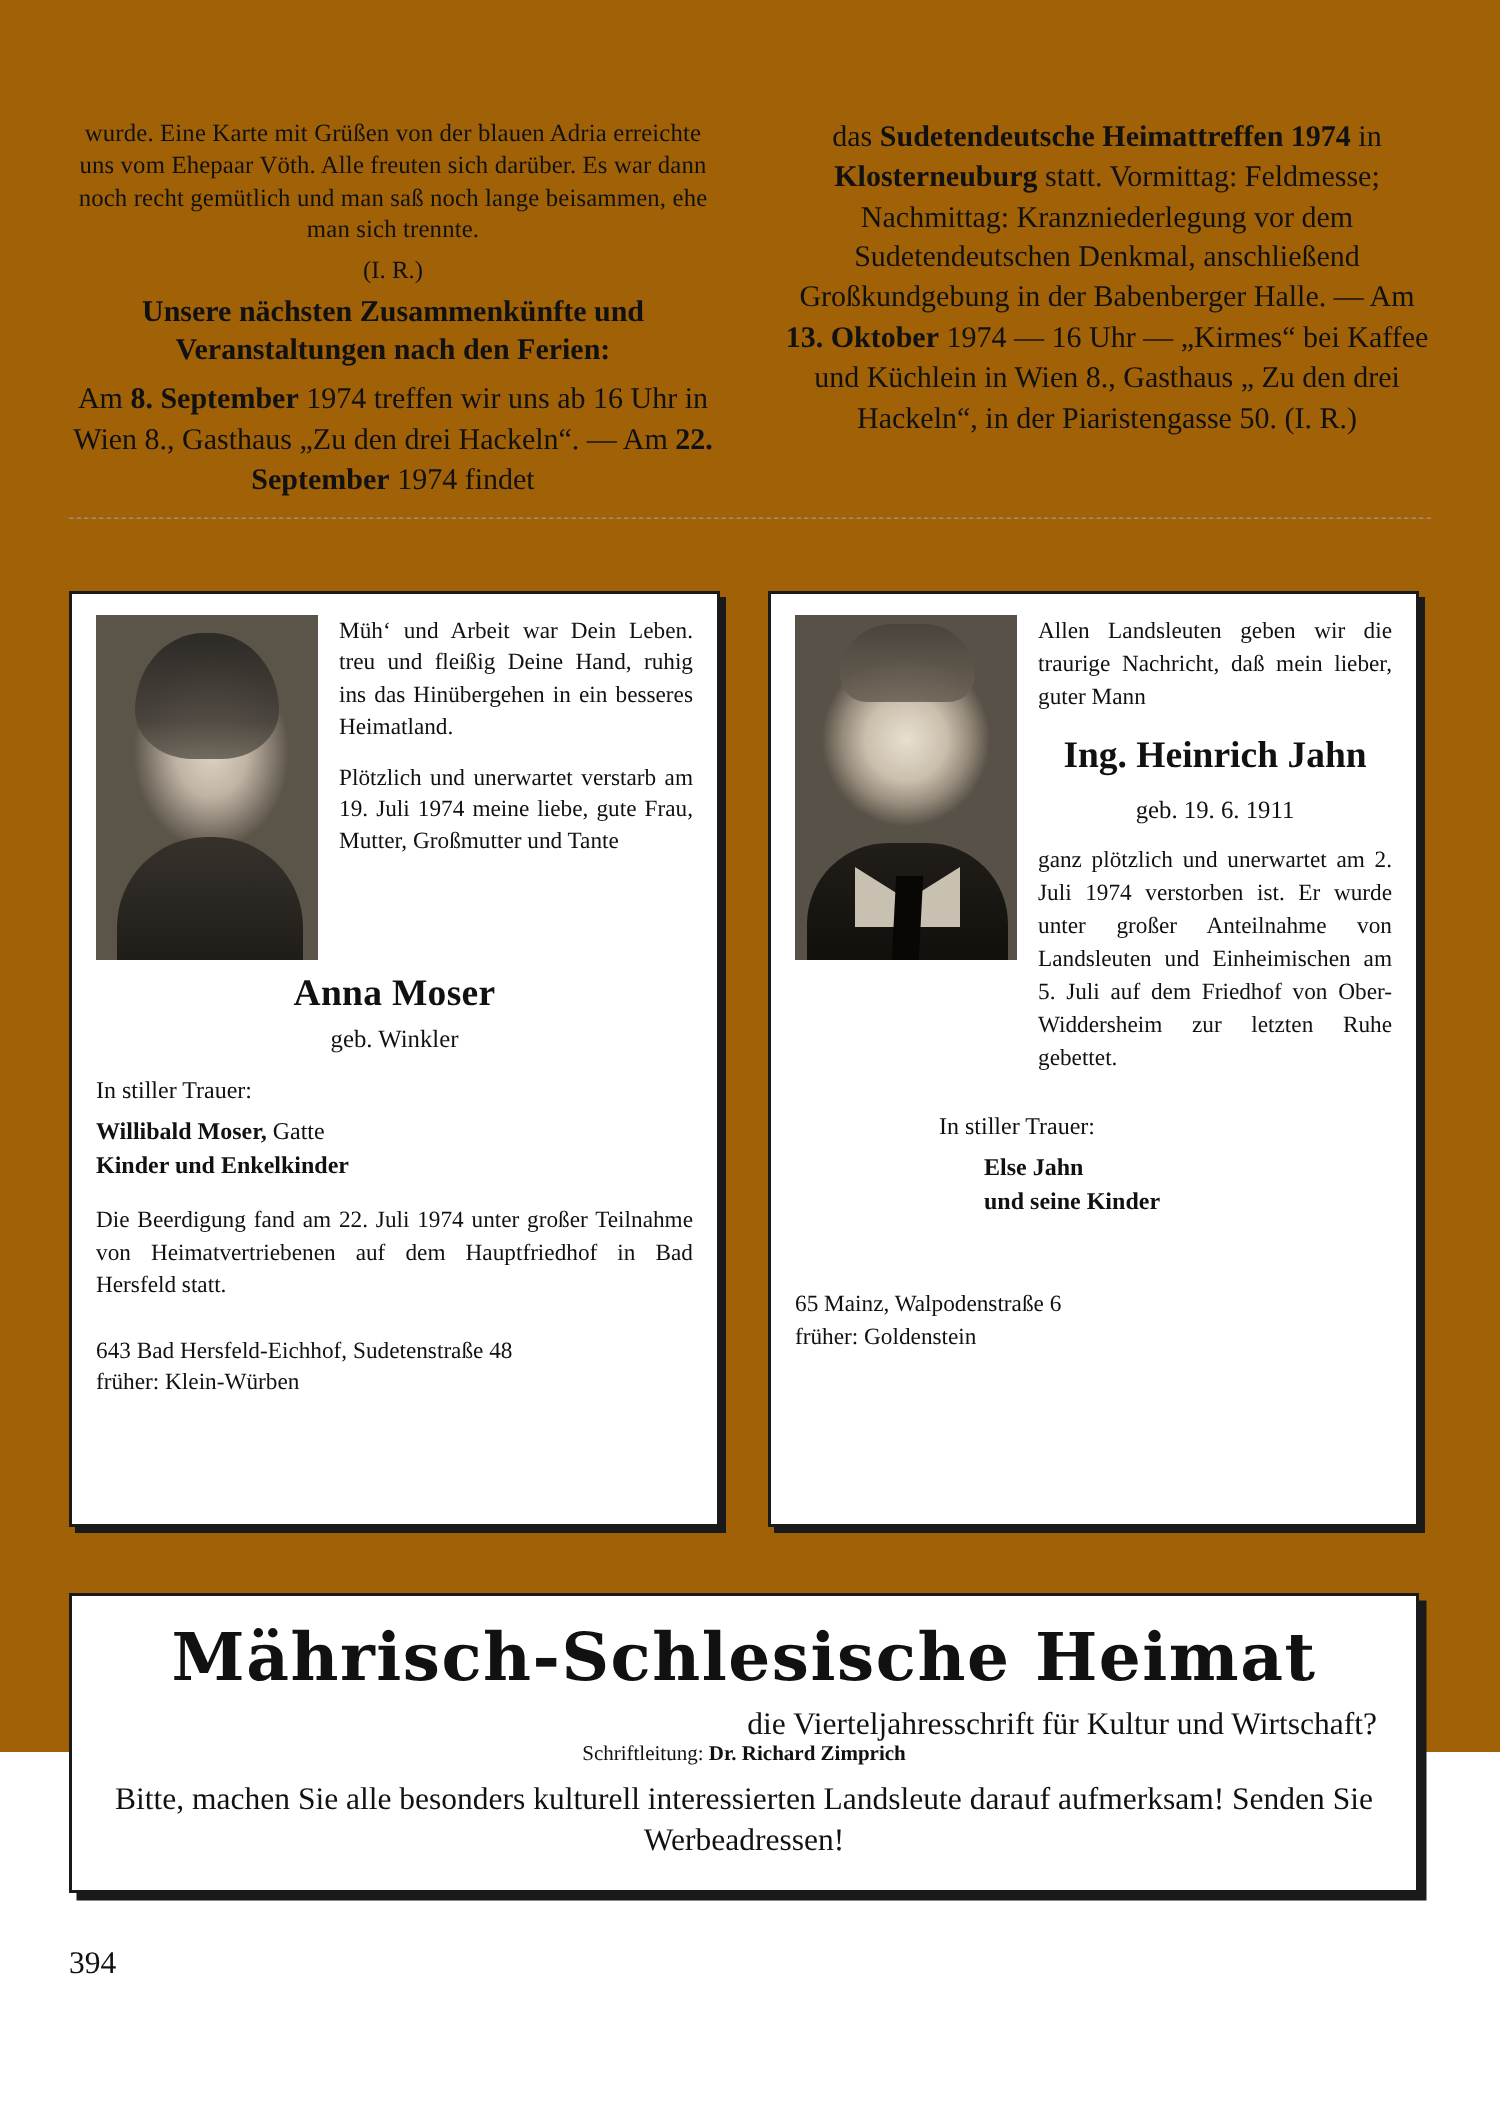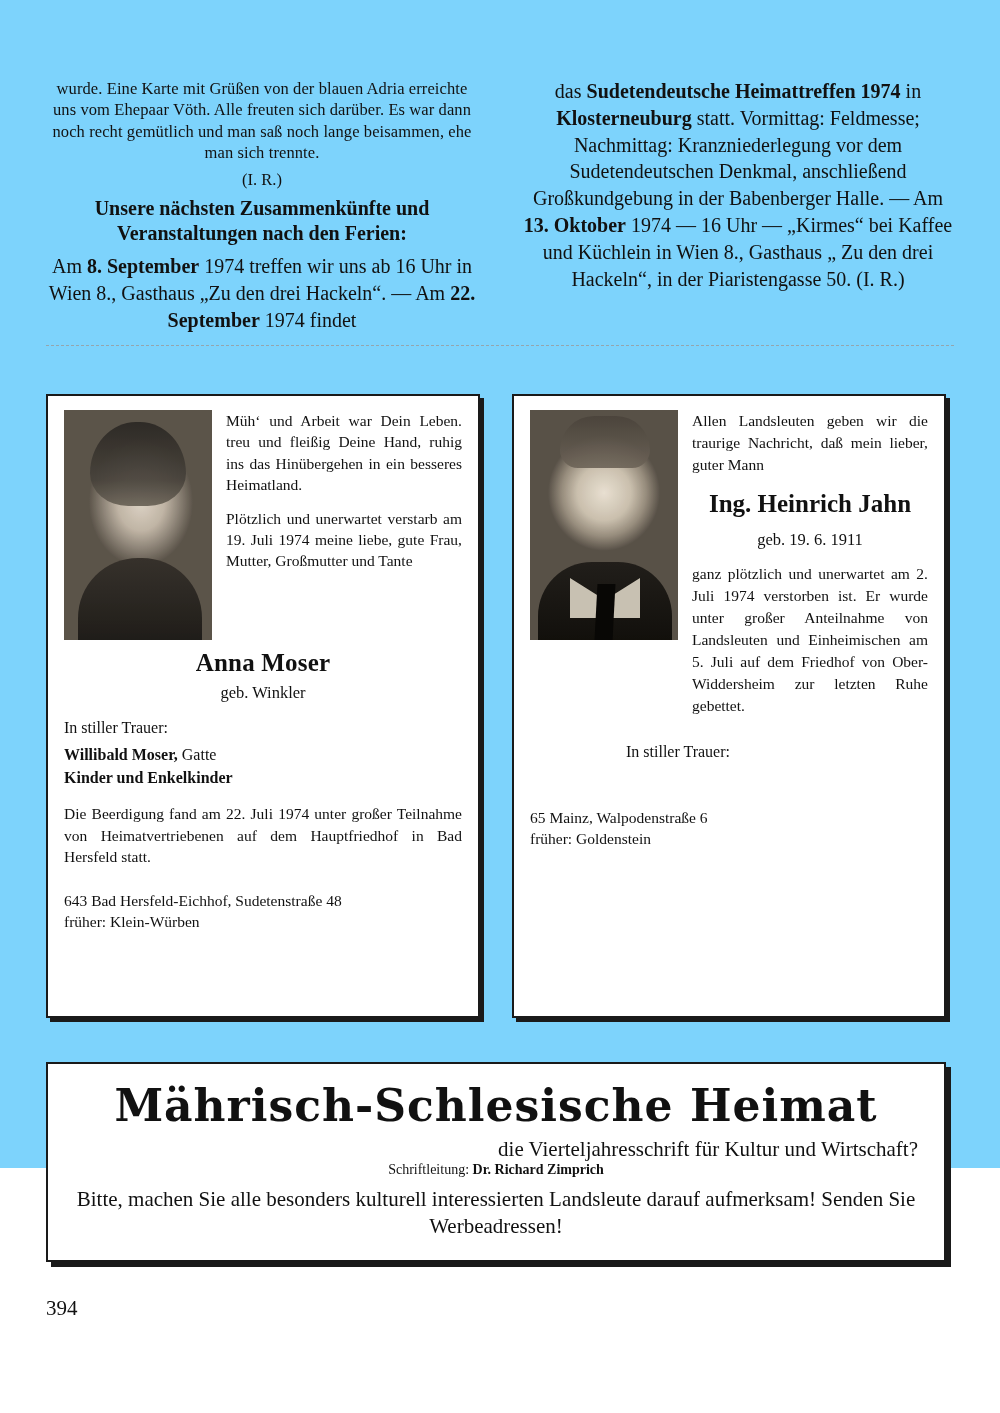--- a/index.html
+++ b/index.html
@@ -13,21 +13,21 @@
     position: relative;
     font-family: "Liberation Serif", serif;
     color: #111;
     overflow: hidden;
   }
   .page {
     position: absolute;
     left: 0; top: 0;
     width: 1000px;
     height: 1168px;
-    background: #7dd3fc;
+    background: #a16207;
   }
 
   
   .news {
     position: absolute;
     left: 46px;
     top: 78px;
     width: 908px;
     display: flex;
     gap: 44px;
@@ -342,20 +342,24 @@
         </div>
         <div class="obit-right-body">
           <p>Allen Landsleuten geben wir die traurige Nachricht, daß mein lieber, guter Mann</p>
           <div class="obit-right-name">Ing. Heinrich Jahn</div>
           <div class="obit-sub">geb. 19. 6. 1911</div>
           <p>ganz plötzlich und unerwartet am 2. Juli 1974 verstorben ist. Er wurde unter großer Anteilnahme von Landsleuten und Einheimischen am 5. Juli auf dem Friedhof von Ober-Widdersheim zur letzten Ruhe gebettet.</p>
         </div>
       </div>
 
       <div class="obit-mourn" style="margin-left:96px;">In stiller Trauer:</div>
+      <p class="obit-family" style="margin-left:126px;">
+        <span>Else Jahn</span><br>
+        <span>und seine Kinder</span>
+      </p>
 
       <p class="obit-addr" style="margin-top:46px;">
         <span>65 Mainz, Walpodenstraße 6</span><br>
         <span>früher: Goldenstein</span>
       </p>
     </div>
   </div>
 
   <div id="ad-box">
     <div class="ad-title">Mährisch-Schlesische Heimat</div>

